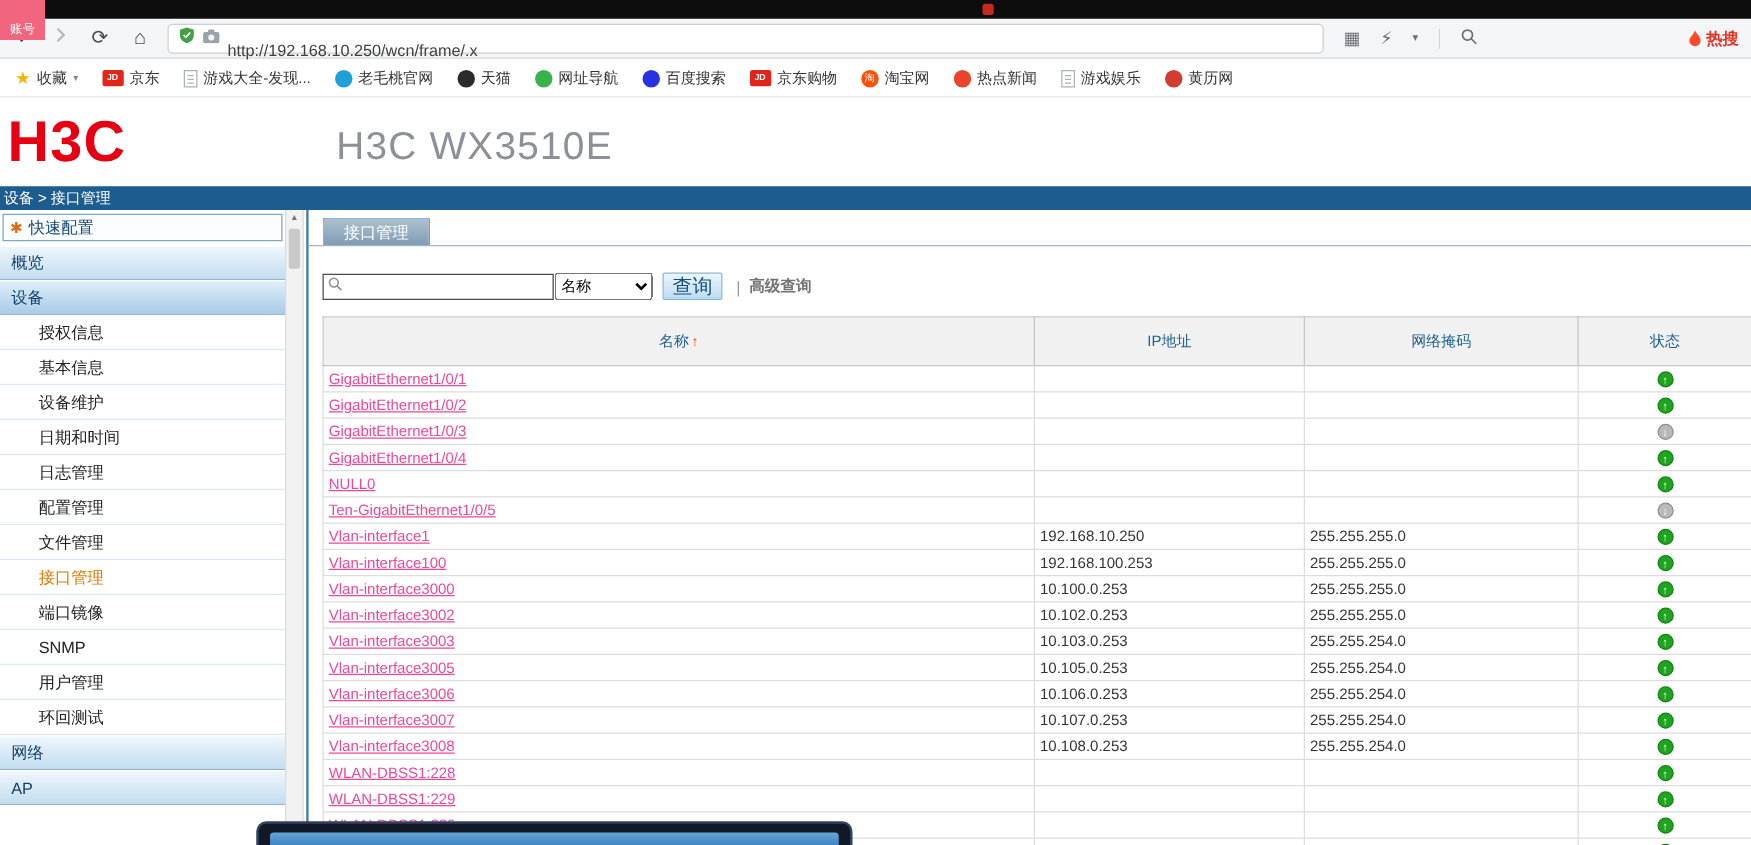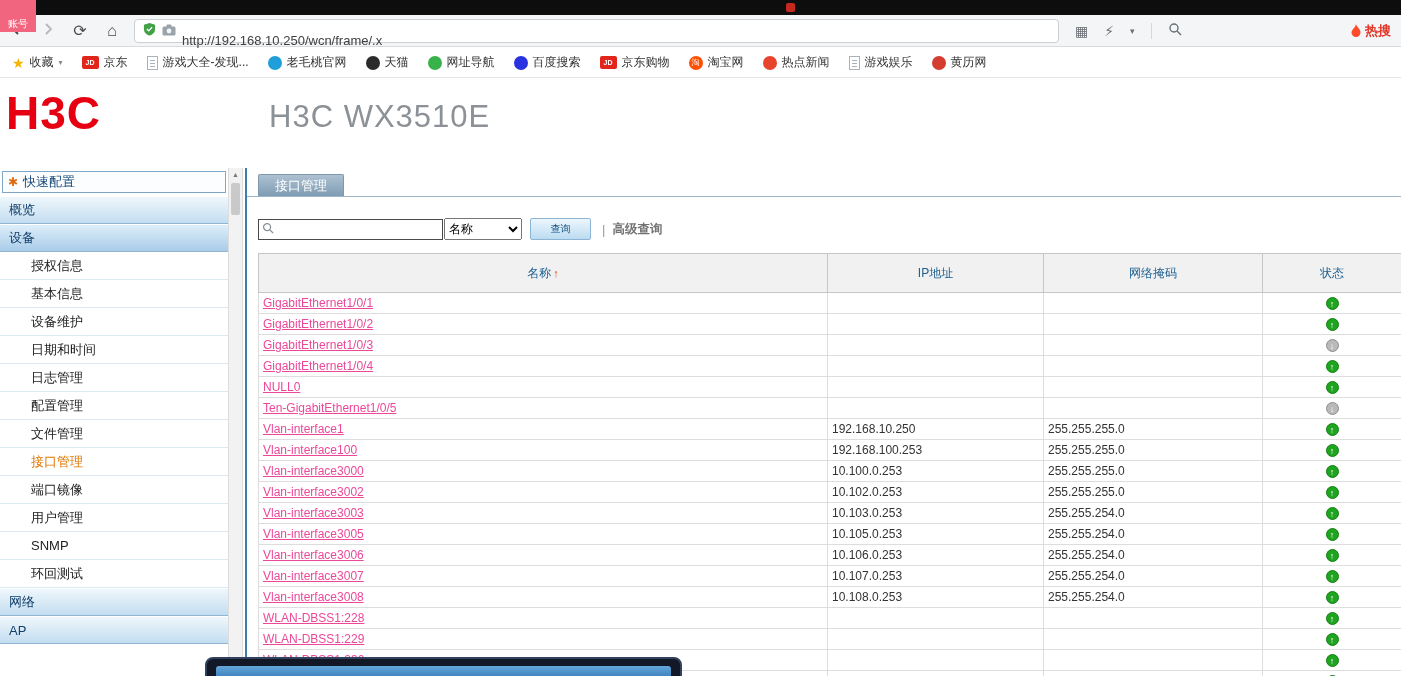--- a/index.html
+++ b/index.html
@@ -59,21 +59,21 @@
   #content-divider { position:absolute; left:245px; top:0; width:2px; height:100%; background:#3d7bb0; }
 
   #content { position:absolute; left:247px; top:0; width:1154px; height:100%; background:#fff; overflow:hidden; }
   #tabbar { height:29px; border-bottom:1px solid #9fb6c8; position:relative; }
   #tab-interface { position:absolute; left:11px; bottom:0; width:86px; height:22px; background:linear-gradient(#adc1d1,#7f9cb3); border:1px solid #7e99ae; border-bottom:none; border-radius:2px 2px 0 0; color:#fff; font-size:13px; display:flex; align-items:center; justify-content:center; cursor:pointer; }
 
   #search-row { display:flex; align-items:center; margin:21px 0 0 11px; height:22px; }
   #search-box { width:185px; height:21px; border:1px solid #4a4a4a; background:#fff; display:flex; align-items:center; padding:0 3px; gap:3px; }
   #search-input { border:none; outline:none; flex:1; font-size:12px; height:17px; min-width:0; }
   #column-select { width:78px; height:22px; font-size:12px; margin-left:1px; }
-  #query-btn { width:61px; height:22px; margin-left:8px; background:linear-gradient(#ecf6fd,#bcdcf1); border:1px solid #8cb4d4; border-radius:2px; color:#12507e; font-size:10px; cursor:pointer; }
+  #query-btn { width:48px; height:22px; margin-left:8px; background:linear-gradient(#ecf6fd,#bcdcf1); border:1px solid #8cb4d4; border-radius:2px; color:#12507e; font-size:16px; cursor:pointer; }
   #adv-sep { color:#999; margin:0 7px 0 11px; font-size:13px; }
   #advanced-link { color:#737373; font-size:12.5px; font-weight:bold; cursor:pointer; }
 
   #iface-table { margin:13px 0 0 11px; border-collapse:collapse; table-layout:fixed; width:1143px; font-size:12px; }
   #iface-table th { height:39px; background:#f1f1f1; border:1px solid #c6c6c6; color:#1d6092; font-weight:normal; text-align:center; cursor:pointer; }
   #iface-table td { height:21px; border:1px solid #ddd; padding:0 4px; color:#333; overflow:hidden; white-space:nowrap; }
   td.c-status { text-align:center; padding:0; }
   a.iface-link { color:#ec4899; text-decoration:underline; cursor:pointer; }
   .sort-arrow { color:#e84200; font-size:11px; margin-left:2px; font-weight:bold; }
   .status-dot { display:inline-block; width:13px; height:13px; border-radius:50%; color:#fff; font-size:9px; line-height:12px; text-align:center; font-weight:bold; }
@@ -194,42 +194,43 @@
         <span class="bm-dot" style="background: rgb(212, 60, 47);"></span>
         <span>黄历网</span>
       </div>
     </div>
 
   <div id="page-header">
     <div id="h3c-logo">H3C</div>
     <div id="product-title">H3C WX3510E</div>
   </div>
 
+  <div id="breadcrumb-bar">设备 &gt; 接口管理</div>
 
   <div id="app-body">
 
     <div id="sidebar">
       <div id="quick-config">
         <span class="qc-icon">✱</span>
         <span>快速配置</span>
       </div>
       <div id="sidebar-nav">
           <div class="side-section">概览</div>
           <div class="side-section active">设备</div>
           <div class="side-item">授权信息</div>
           <div class="side-item">基本信息</div>
           <div class="side-item">设备维护</div>
           <div class="side-item">日期和时间</div>
           <div class="side-item">日志管理</div>
           <div class="side-item">配置管理</div>
           <div class="side-item">文件管理</div>
           <div class="side-item active">接口管理</div>
           <div class="side-item">端口镜像</div>
+          <div class="side-item">SNMP</div>
           <div class="side-item">用户管理</div>
-          <div class="side-item">SNMP</div>
           <div class="side-item">环回测试</div>
           <div class="side-section">网络</div>
           <div class="side-section">AP</div>
         </div>
     </div>
 
     <div id="side-scrollbar">
       <div id="scroll-up">▲</div>
       <div id="scroll-thumb"></div>
     </div>

